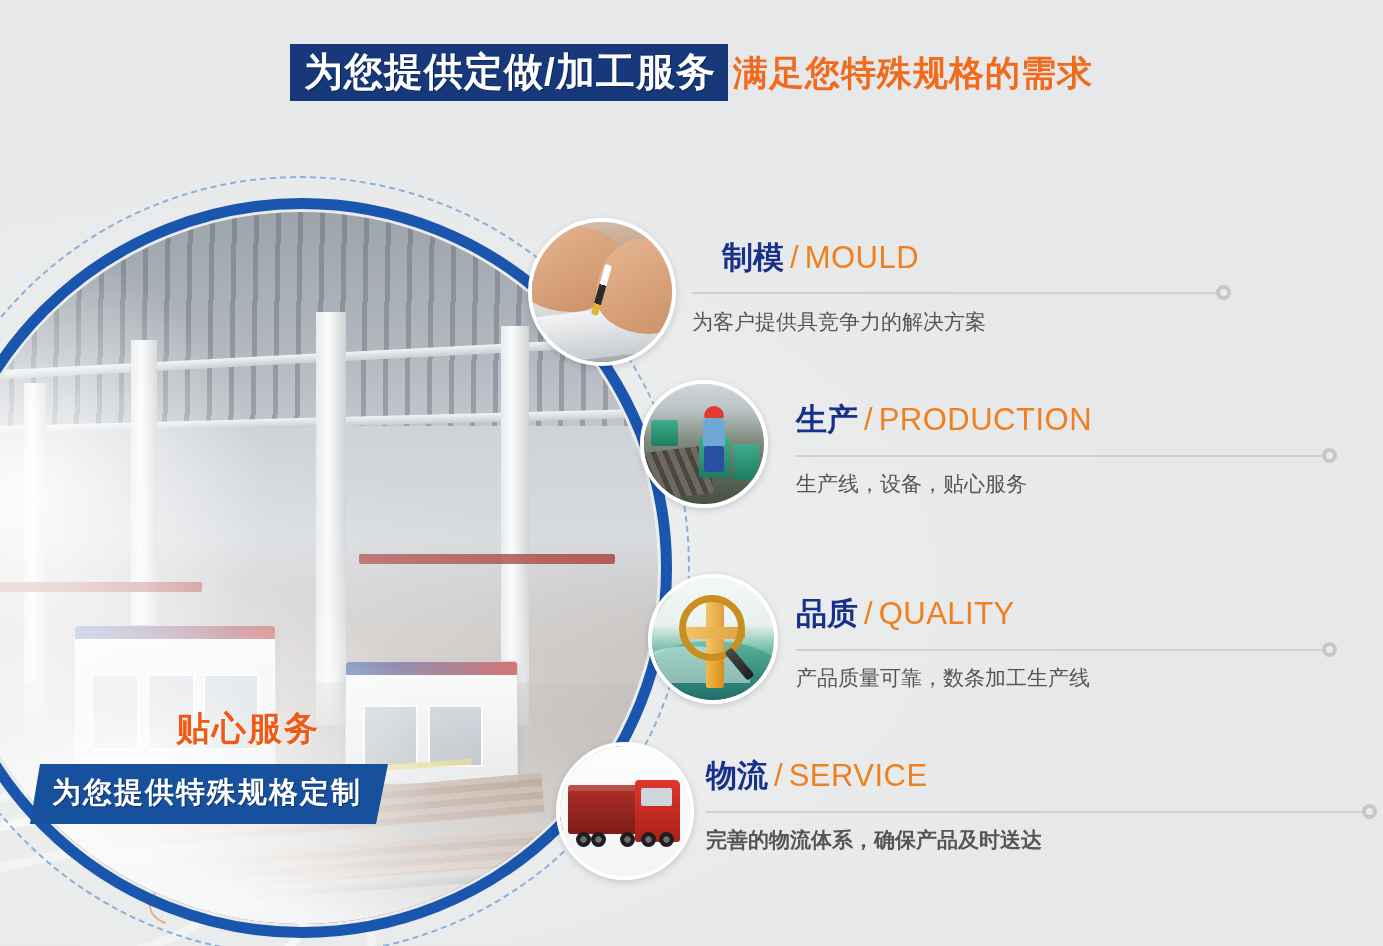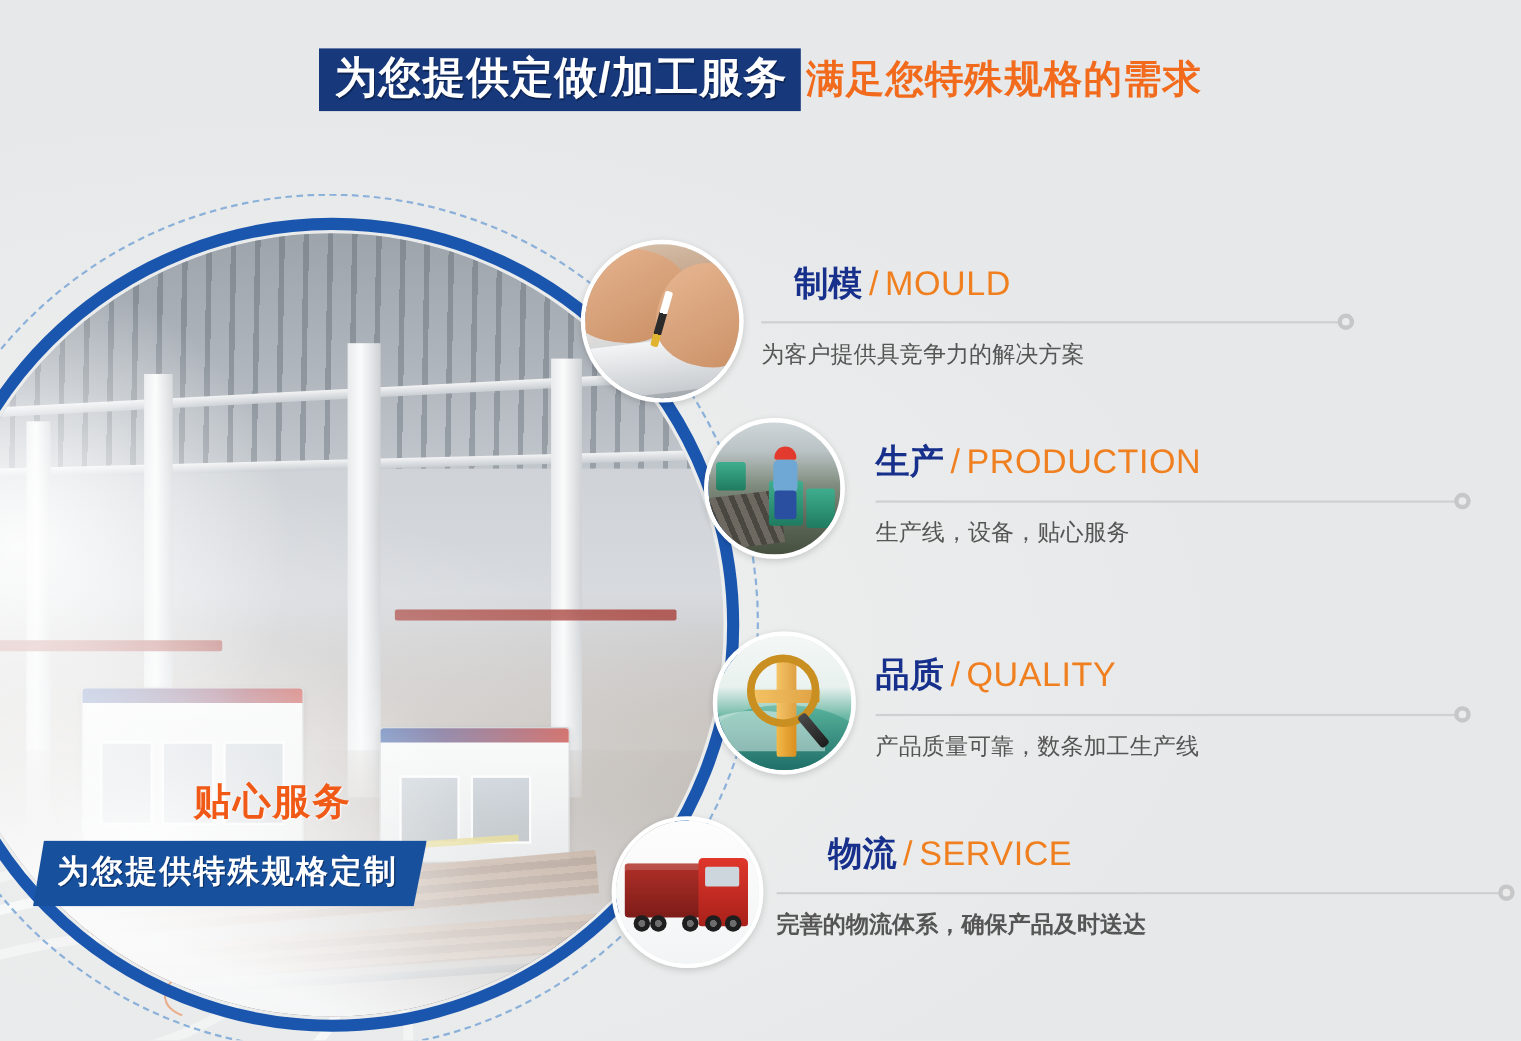--- a/index.html
+++ b/index.html
@@ -262,21 +262,21 @@
         <div class="cab" style="left:58%;top:26%;width:34%;height:48%;"></div>
         <div class="cabwin" style="left:62%;top:32%;width:24%;height:14%;"></div>
         <div class="wheel" style="left:12%;top:66%;"></div>
         <div class="wheel" style="left:24%;top:66%;"></div>
         <div class="wheel" style="left:46%;top:66%;"></div>
         <div class="wheel" style="left:62%;top:66%;"></div>
         <div class="wheel" style="left:76%;top:66%;"></div>
       </div>
     </div>
     <div class="feat-body">
-      <div class="feat-title" style="position:absolute;left:706px;top:760px;margin-left:47px;">
+      <div class="feat-title" style="position:absolute;left:706px;top:760px;">
         <span>物流</span><span class="sep">/</span><span class="en">SERVICE</span>
       </div>
       <div class="feat-line" style="left:706px;top:811px;width:664px;"></div>
       <div class="feat-dot" style="left:1362px;top:804px;"></div>
       <div class="feat-desc" style="left:706px;top:826px;font-weight:bold;">完善的物流体系，确保产品及时送达</div>
     </div>
   </div>
 
 </div>
 

